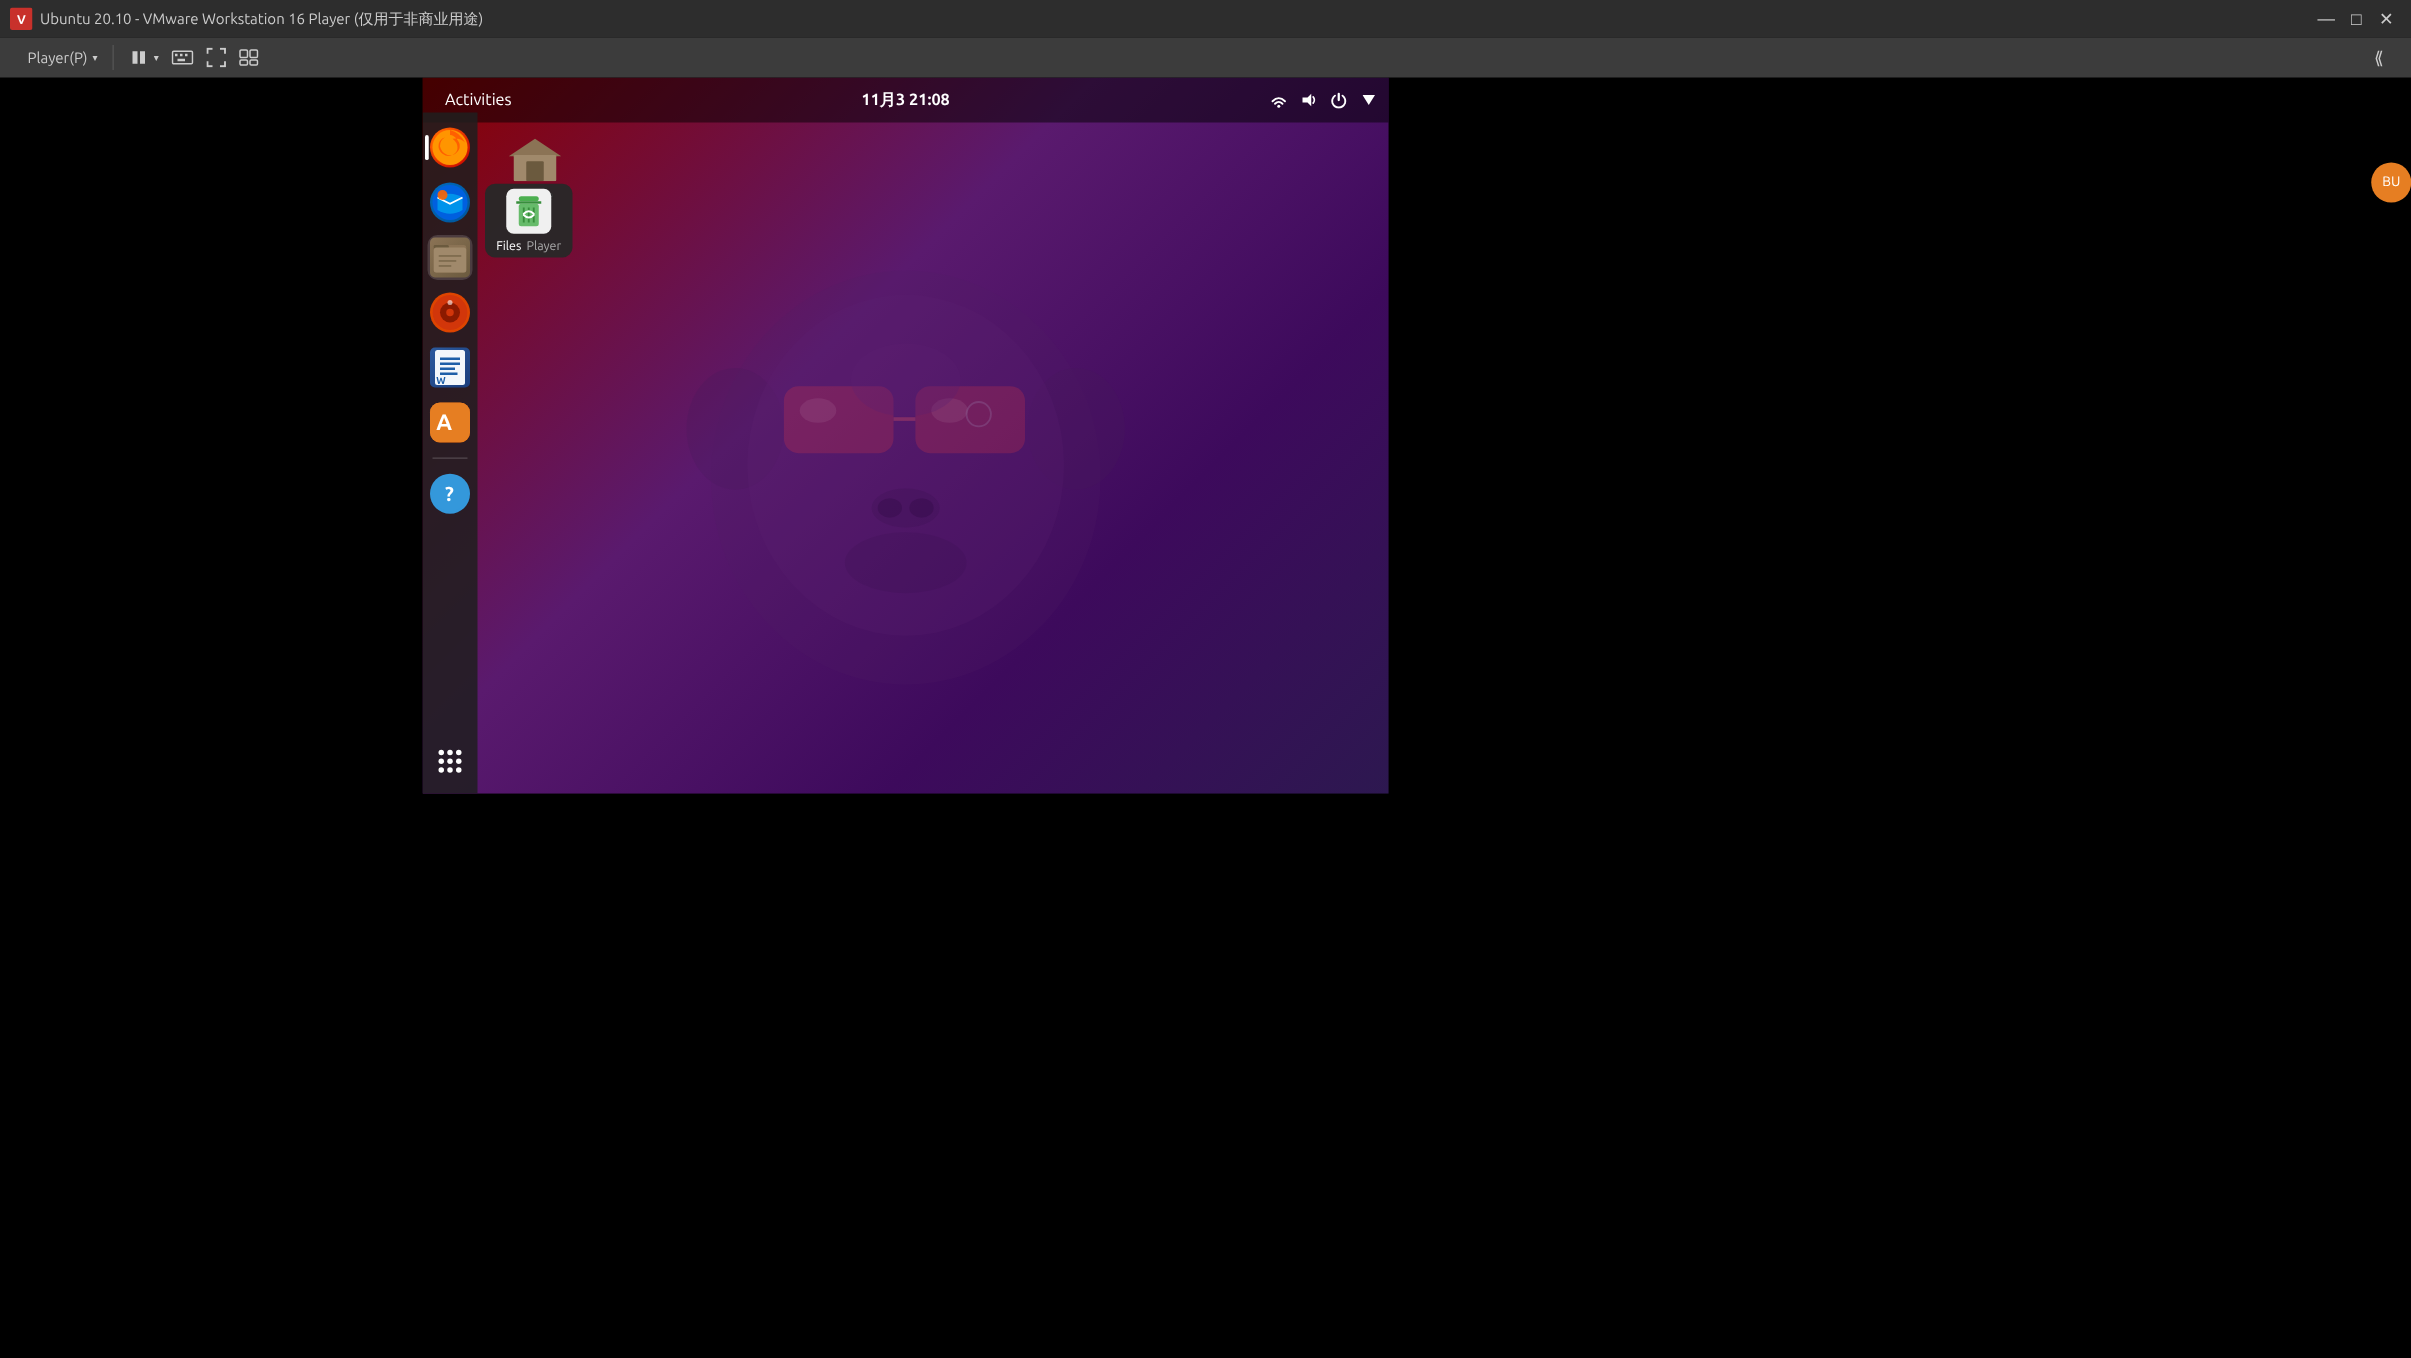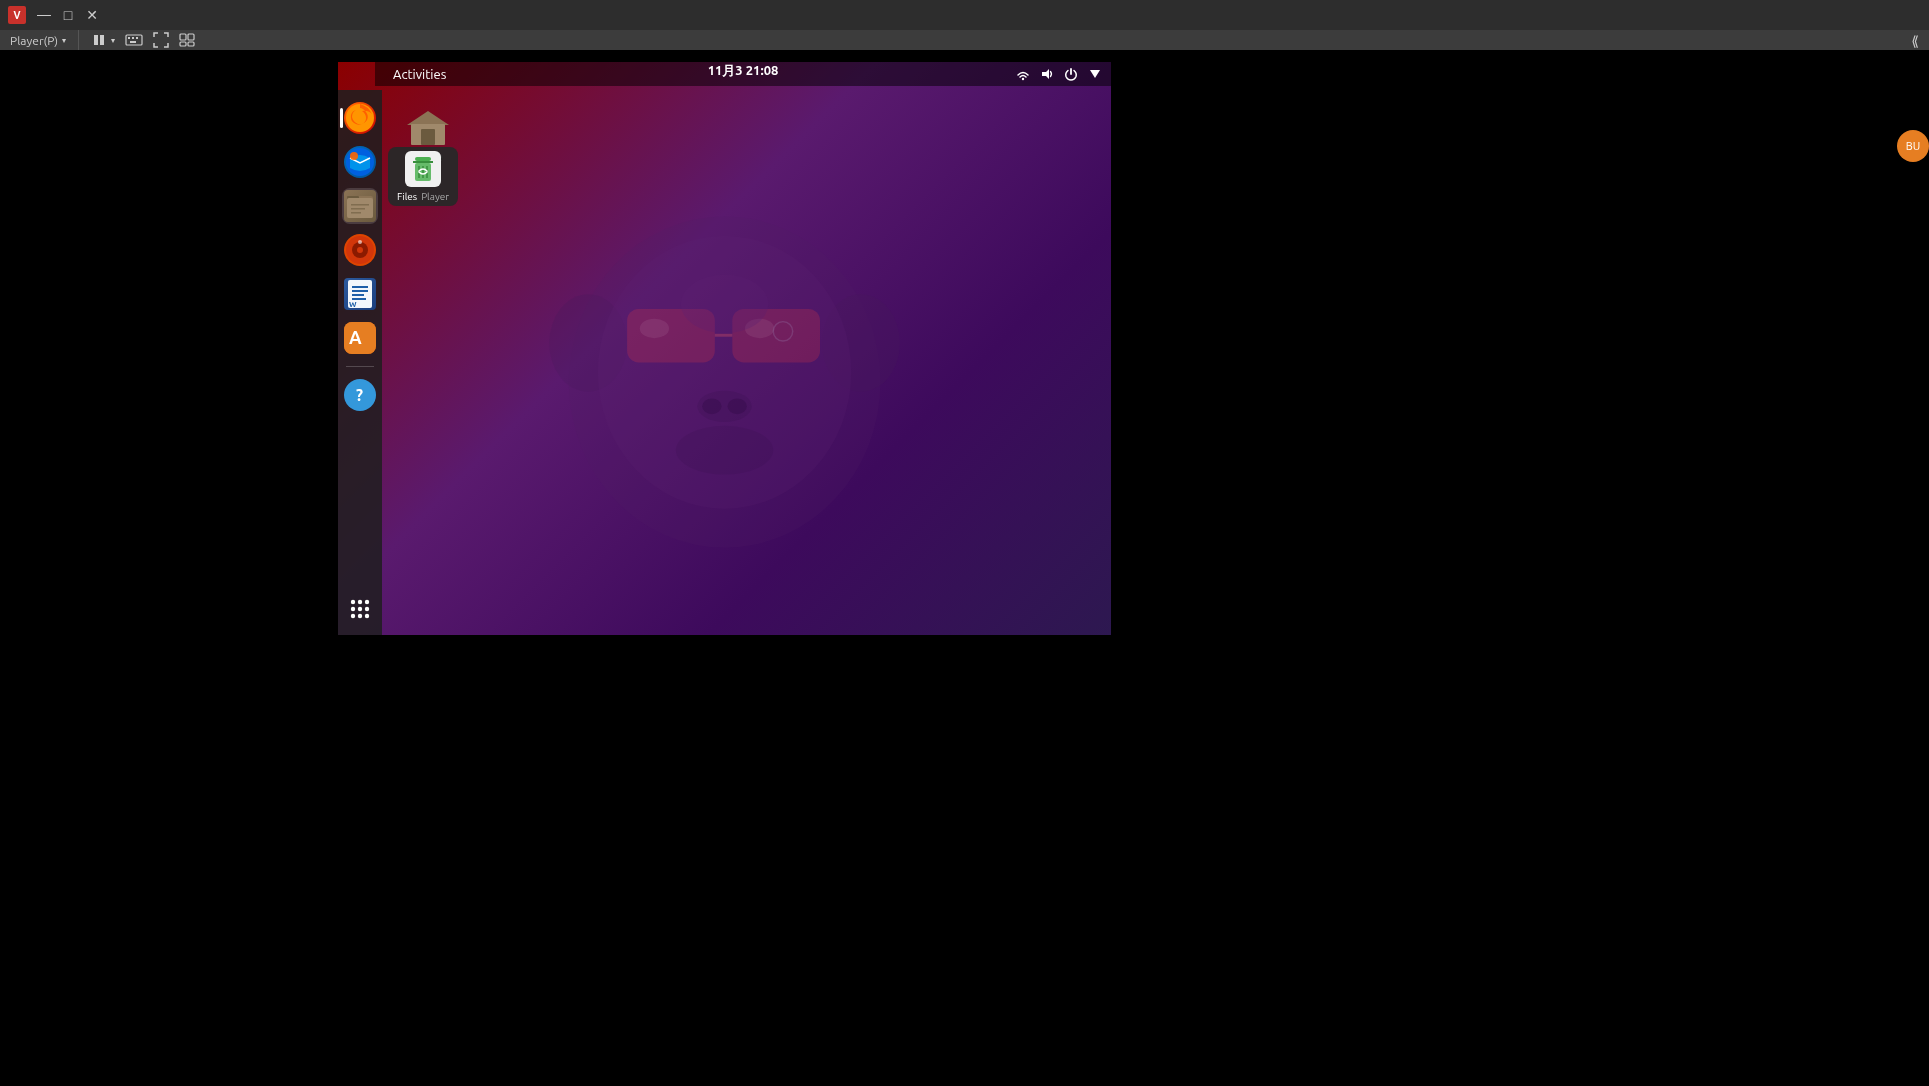--- a/index.html
+++ b/index.html
@@ -32,25 +32,25 @@
       color: #ccc;
       font-size: 12px;
       cursor: pointer;
       padding: 0 10px;
     }
 
     
     #vmware-toolbar {
       position: absolute;
       top: 30px; left: 0; right: 0;
-      height: 20px;
+      height: 32px;
       background: #3c3c3c;
       display: flex;
       align-items: center;
-      padding: 0 10px;
+      padding: 0 22px;
       gap: 10px;
       z-index: 100;
     }
     .toolbar-item {
       color: #ccc;
       font-size: 12px;
       display: flex;
       align-items: center;
       gap: 4px;
       cursor: pointer;
@@ -91,26 +91,26 @@
       left: 15%;
       width: 70%;
       height: 85%;
       opacity: 0.5;
     }
 
     
     #ubuntu-topbar {
       position: absolute;
       top: 0; left: 0; right: 0;
-      height: 24px;
+      height: 36px;
       background: rgba(0,0,0,0.5);
       display: flex;
+      align-items: center;
       padding: 0 10px;
       z-index: 10;
-      margin-left: 37px;
     }
     #activities-btn {
       color: #fff;
       font-size: 13px;
       cursor: pointer;
       padding: 0 8px;
       height: 100%;
       display: flex;
       align-items: center;
     }
@@ -382,20 +382,21 @@
   </style>
 </head>
 <body>
 
 <div id="vmware-titlebar">
 
   <svg width="18" height="18" viewBox="0 0 18 18" style="margin-right:6px">
     <rect width="18" height="18" rx="2" fill="#c8312b"></rect>
     <text x="9" y="13" text-anchor="middle" fill="white" font-size="10" font-weight="bold">V</text>
   </svg>
+  <span style="color:#ccc;font-size:12px;flex:1;">Ubuntu 20.10 - VMware Workstation 16 Player (仅用于非商业用途)</span>
   <div style="display:flex;gap:0">
     <span class="win-btn" style="color:#ccc;font-size:14px;padding:0 12px;cursor:pointer;">—</span>
     <span class="win-btn" style="color:#ccc;font-size:14px;padding:0 12px;cursor:pointer;">□</span>
     <span class="win-btn" style="color:#ccc;font-size:14px;padding:0 12px;cursor:pointer;">✕</span>
   </div>
 </div>
 
 <div id="vmware-toolbar">
   <div class="toolbar-item">
     <span>Player(P)</span>

